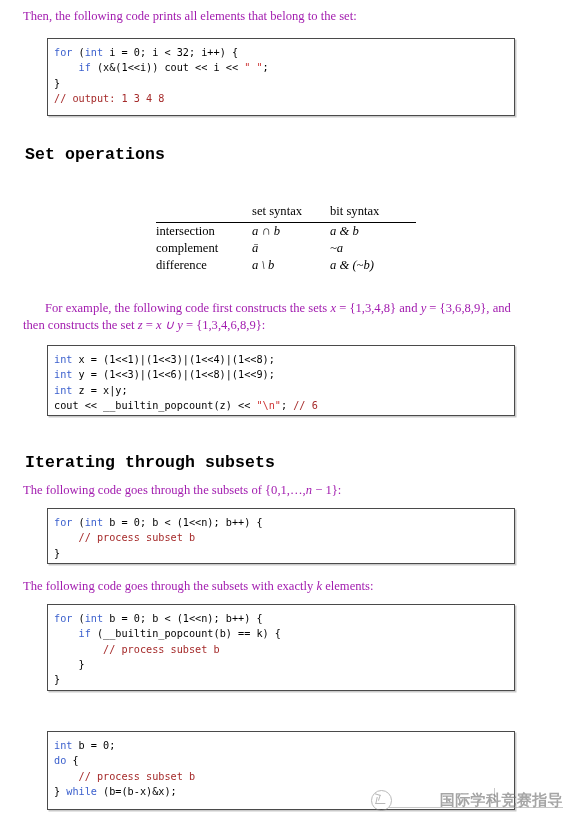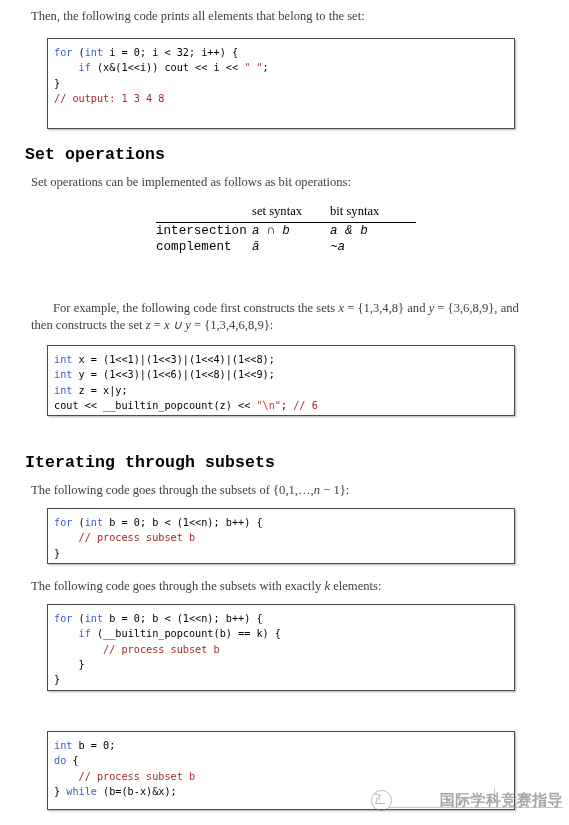--- a/index.html
+++ b/index.html
@@ -19,26 +19,26 @@
   .page {
     position: relative;
     width: 569px;
     height: 825px;
     padding: 0;
   }
 
   
   .para {
     position: absolute;
-    left: 31px;
+    left: 23px;
     width: 500px;
     font-family: "Liberation Serif", serif;
     font-size: 12.6px;
     line-height: 17px;
-    color: #404040;
+    color: #a21caf;
     text-align: left;
   }
   .para.indent {
     text-indent: 22px;
   }
   .math {
     font-family: "Liberation Serif", serif;
     font-style: italic;
   }
 
@@ -87,21 +87,20 @@
   }
   .optable th {
     font-weight: normal;
     text-align: left;
     padding: 0 0 2px 0;
     border-bottom: 1px solid #000;
   }
   .optable td {
     padding: 1px 0 1px 0;
     vertical-align: baseline;
-    font-family: Liberation Mono, monospace;
   }
   .optable th.c0, .optable td.c0 { width: 96px; }
   .optable th.c1, .optable td.c1 { width: 78px; }
   .optable th.c2, .optable td.c2 { width: 86px; margin-left: 48px; }
   .optable th.c0 { border-bottom: 1px solid #000; }
   .optable tr.head th { padding-bottom: 3px; }
   .opsym { font-style: italic; }
 
   
   .watermark {
@@ -172,50 +171,54 @@
     opacity: 0.55;
   }
 </style>
 </head>
 <body>
 
 <div class="page">
 
   <div class="para" style="top:8px;">Then, the following code prints all elements that belong to the set:</div>
 
-  <div class="codebox" style="top:38px; height:91px;">
+  <div class="codebox" style="top:38px; height:78px;">
     <pre class="code"><span class="kw">for </span><span>(</span><span class="kw">int</span><span> i = 0; i &lt; 32; i++) {</span>
 <span>    </span><span class="kw">if</span><span> (x&amp;(1&lt;&lt;i)) cout &lt;&lt; i &lt;&lt; </span><span class="str">" "</span><span>;</span>
 <span>}</span>
 <span class="cmt">// output: 1 3 4 8</span></pre>
   </div>
 
   <div class="heading" style="top:145px;">Set operations</div>
 
-  <div class="para" style="top:174px;">Set operations can be implemented as follows as bit operations:</div>
 
   <table class="optable" style="top:204px;">
     <thead>
       <tr class="head">
         <th class="c0"></th>
         <th class="c1">set syntax</th>
         <th class="c2">bit syntax</th>
       </tr>
     </thead>
     <tbody>
       <tr>
         <td class="c0">intersection</td>
         <td class="c1 opsym">a ∩ b</td>
         <td class="c2 opsym">a &amp; b</td>
       </tr>
       <tr>
         <td class="c0">complement</td>
         <td class="c1 opsym">ā</td>
         <td class="c2 opsym">~a</td>
       </tr>
+      <tr>
+        <td class="c0">difference</td>
+        <td class="c1 opsym">a \ b</td>
+        <td class="c2 opsym">a &amp; (~b)</td>
+      </tr>
     </tbody>
   </table>
 
   <div class="para indent" style="top:300px;">
     <span>For example, the following code first constructs the sets </span><span class="math">x</span><span> = {1,3,4,8} and</span>
     <span class="math">y</span><span> = {3,6,8,9}, and then constructs the set </span><span class="math">z</span><span> = </span><span class="math">x ∪ y</span><span> = {1,3,4,6,8,9}:</span>
   </div>
 
   <div class="codebox" style="top:345px; height:71px;">
     <pre class="code"><span class="kw">int</span><span> x = (1&lt;&lt;1)|(1&lt;&lt;3)|(1&lt;&lt;4)|(1&lt;&lt;8);</span>

